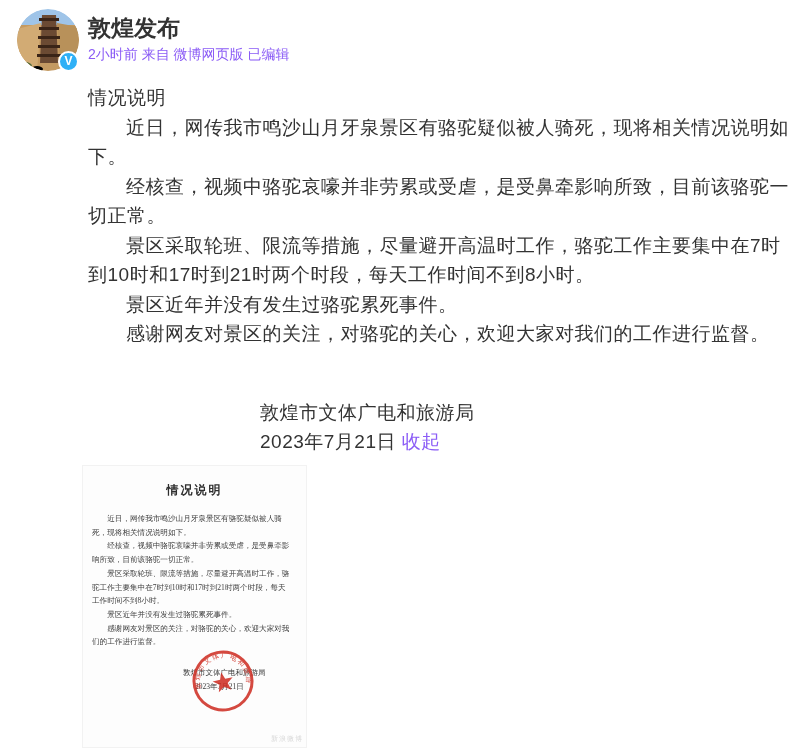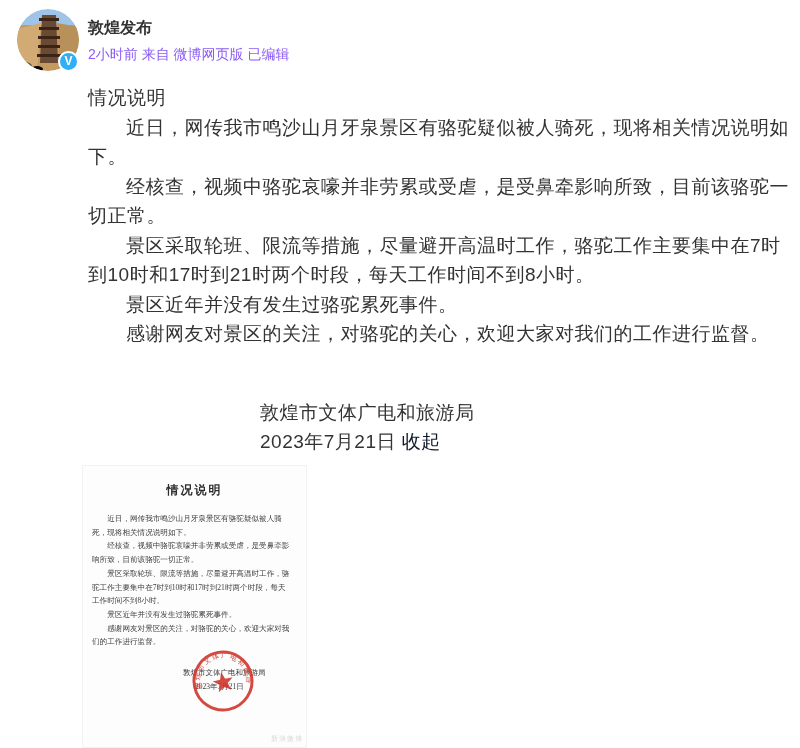--- a/index.html
+++ b/index.html
@@ -11,35 +11,35 @@
   
   .avatar-wrap{position:absolute;left:17px;top:9px;width:62px;height:62px;cursor:pointer;}
   .avatar{width:62px;height:62px;border-radius:50%;overflow:hidden;display:block;}
   .v-badge{
     position:absolute;left:41px;top:42px;width:21px;height:21px;border-radius:50%;
     background:#2fb0f6;border:2px solid #ffffff;box-sizing:border-box;
     color:#fff;font-weight:bold;font-size:12px;line-height:17px;text-align:center;
   }
   .username{
     position:absolute;left:88px;top:16px;
-    font-size:16px;font-weight:bold;color:#333333;line-height:24px;
+    font-size:23px;font-weight:bold;color:#333333;line-height:24px;
   }
   .post-meta{
     position:absolute;left:88px;top:46px;
     font-size:14px;color:#8b5cf6;line-height:17px;
   }
   
   .post-body{
     position:absolute;left:88px;top:83px;width:706px;
     font-size:19px;line-height:29.5px;color:#333333;letter-spacing:0.5px;
   }
   .post-body p{margin:0;padding:0;}
   .para{text-indent:2em;}
   .sig-block{margin-top:49px;margin-left:172px;}
-  .collapse-link{color:#0f172a;cursor:pointer;text-decoration:none;}
+  .collapse-link{color:#8b5cf6;cursor:pointer;text-decoration:none;}
   
   .doc-image{
     position:absolute;left:82px;top:465px;width:225px;height:283px;
     background:#fdfdfd;border:1px solid #f2f2f2;box-sizing:border-box;
     overflow:hidden;cursor:pointer;
   }
   .doc-title{
     position:absolute;left:0;top:16px;width:100%;text-align:center;
     font-family:"Liberation Serif","DejaVu Serif",serif;
     font-size:12px;font-weight:bold;letter-spacing:2px;color:#2e2e2e;

